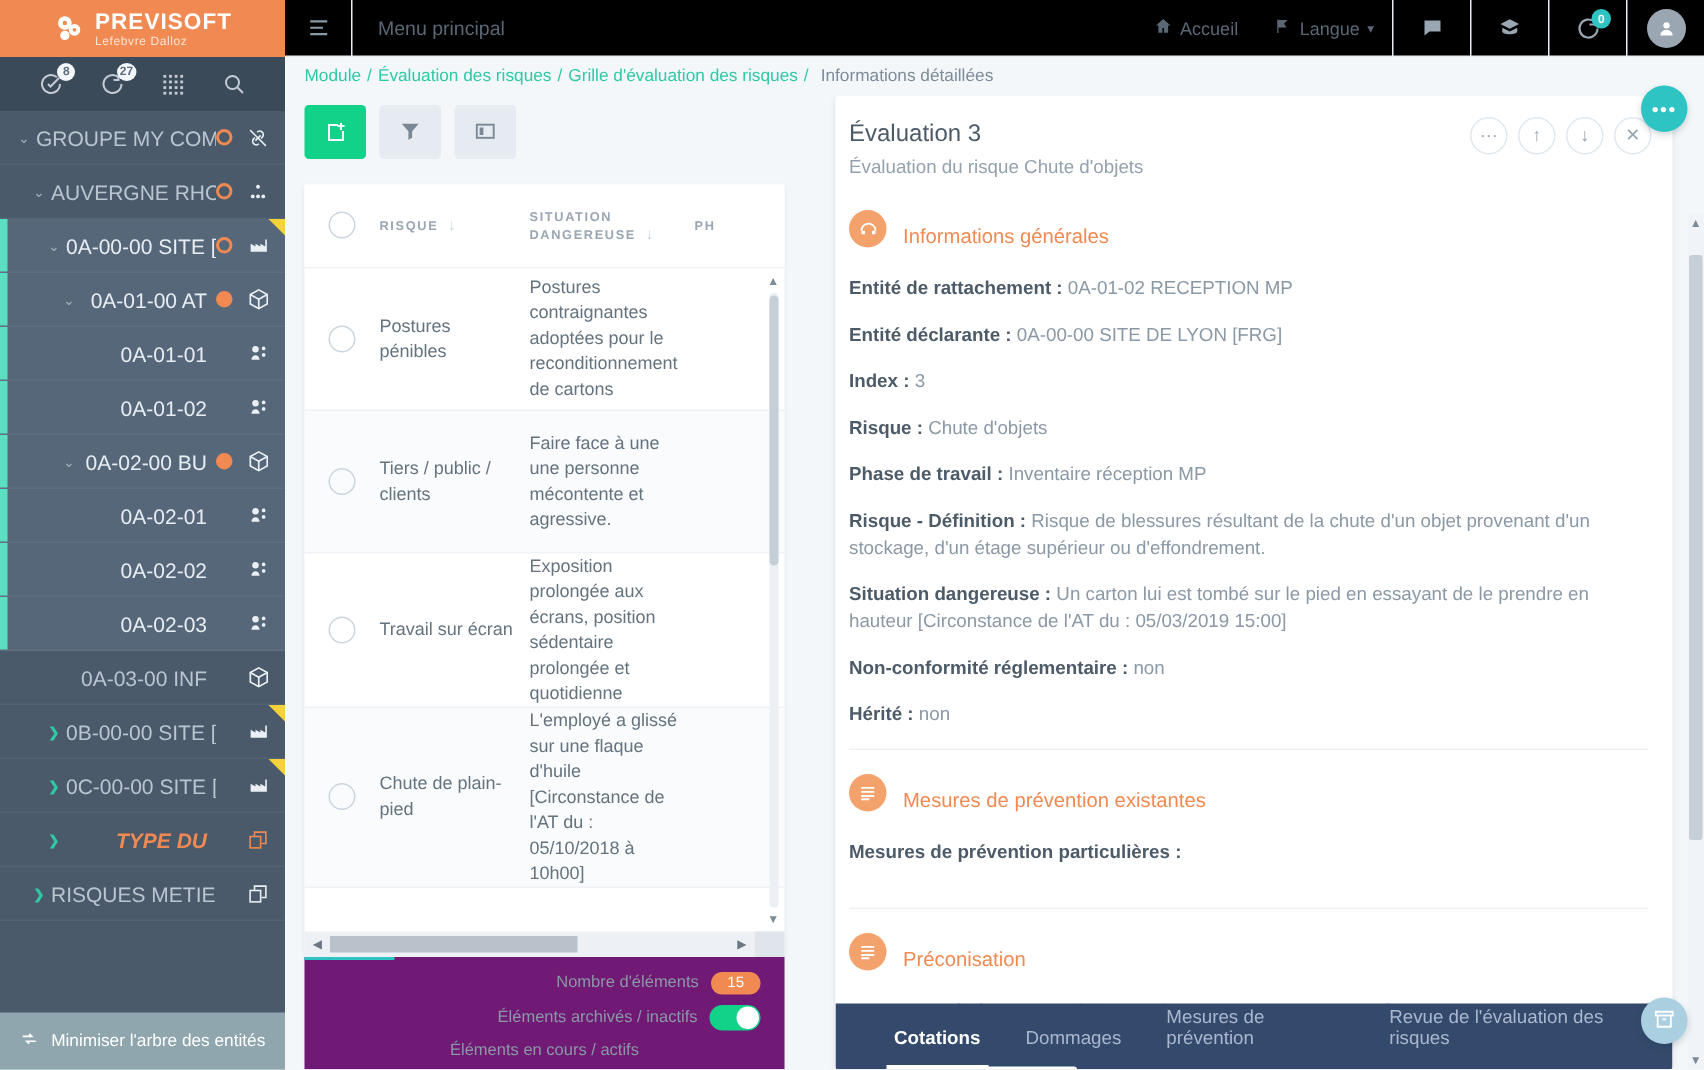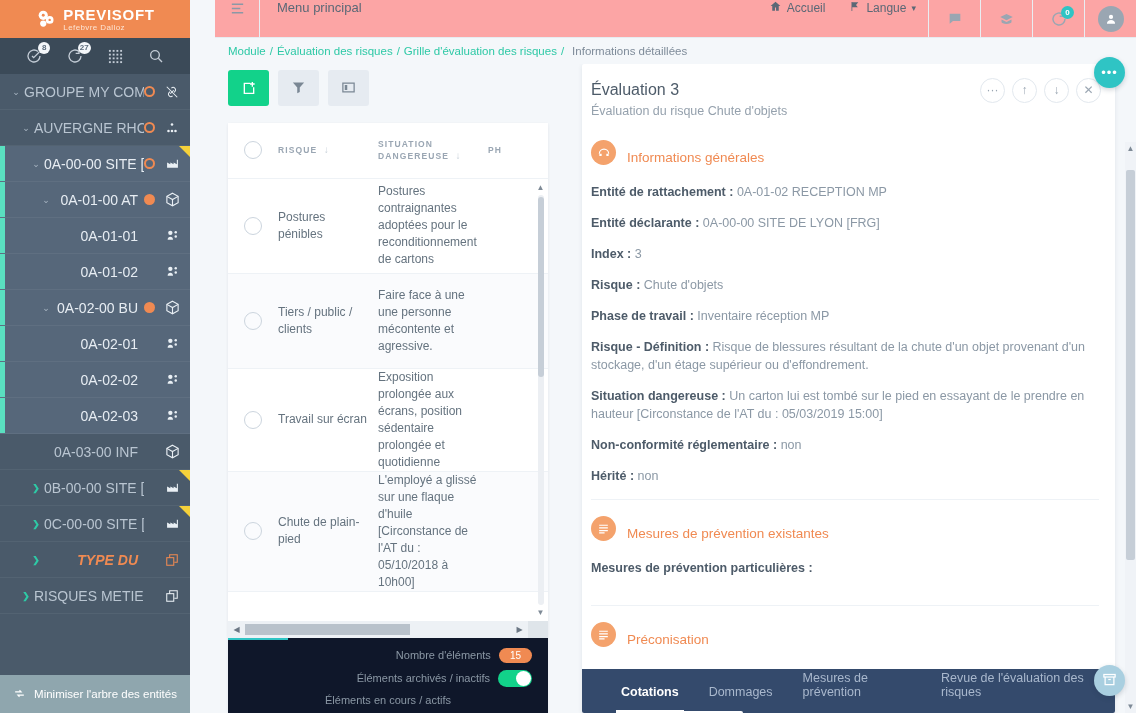--- a/index.html
+++ b/index.html
@@ -3,21 +3,21 @@
 <meta charset="utf-8">
 <style>
   * { box-sizing: border-box; margin:0; padding:0; }
   html,body { width:1136px; height:713px; overflow:hidden; }
   body {
     font-family: "Liberation Sans", sans-serif;
     font-size: 13px;
     color: #4a5568;
     background:#f4f7fa;
   }
-  .app { position:relative; width:1136px; height:713px; display:flex;gap:25px; }
+  .app { position:relative; width:1136px; height:713px; display:flex; }
 
   
   .sidebar { width:190px; height:713px; background:#4a5a6a; display:flex; flex-direction:column; flex:0 0 190px; position:relative;}
   .logo-bar { height:38px; background:#f08a52; display:flex; align-items:center; justify-content:center; gap:6px; }
   .logo-mark { width:22px; height:22px; position:relative; }
   .logo-text { display:flex; flex-direction:column; align-items:flex-start; line-height:1; }
   .logo-title { color:#fff; font-size:15px; font-weight:bold; letter-spacing:.7px; }
   .logo-sub { color:#fde4d3; font-size:8px; letter-spacing:.4px; margin-top:2px; }
 
   .icon-bar { height:36px; background:#3b4a58; display:flex; align-items:center; justify-content:space-around; padding:0 14px; }
@@ -36,21 +36,21 @@
   .tdot { width:11px; height:11px; border-radius:50%; flex:0 0 11px; margin-right:7px; }
   .tdot.ring { border:2px solid #f08a52; background:transparent; }
   .tdot.full { background:#f08a52; }
   .tdot.none { background:transparent; }
   .ticon { width:20px; flex:0 0 20px; display:flex; align-items:center; justify-content:center; color:#eaf0f5;}
   .corner { position:absolute; right:0; top:0; width:0; height:0; border-top:11px solid #f5d13a; border-left:11px solid transparent; }
   .minimize { height:38px; background:#8fa6ae; color:#fff; display:flex; align-items:center; justify-content:center; gap:8px; font-size:11.5px; cursor:pointer;}
 
   
   .main { flex:1 1 auto; height:713px; display:flex; flex-direction:column; background:#f4f7fa; position:relative; overflow:hidden;}
-  .topbar { height:38px; background:#fca5a5; display:flex; align-items:flex-start; border-bottom:1px solid #e6ecf1; }
+  .topbar { height:38px; background:#000000; display:flex; align-items:center; border-bottom:1px solid #e6ecf1; }
   .hamb { width:44px; display:flex; align-items:center; justify-content:center; color:#8b98a6; cursor:pointer;}
   .tdivider { width:1px; height:38px; background:#e9eef3; }
   .menu-principal { padding-left:17px; font-size:13px; color:#5a6876; }
   .spacer { flex:1 1 auto; }
   .tlink { display:flex; align-items:center; gap:5px; font-size:12px; color:#5a6876; padding:0 12px; cursor:pointer; white-space:nowrap;}
   .tcell { width:52px; height:38px; display:flex; align-items:center; justify-content:center; border-left:1px solid #e9eef3; position:relative; cursor:pointer;}
   .cbadge { position:absolute; top:6px; right:10px; background:#2fc4c4; color:#fff; border-radius:50%; width:13px; height:13px; font-size:8px; line-height:13px; text-align:center; font-weight:bold;}
   .avatar { width:26px; height:26px; border-radius:50%; background:#9aa6b2; display:flex; align-items:center; justify-content:center; color:#fff;}
 
   .breadcrumb { height:28px; display:flex; align-items:center; padding-left:13px; font-size:11.5px; color:#2ec9a6; background:#f4f7fa; gap:0;}
@@ -85,21 +85,21 @@
   .vscroll .thumb { position:absolute; top:14px; left:2px; width:6px; height:180px; background:#c6ced7; border-radius:3px; cursor:pointer;}
   .vs-arrow { position:absolute; left:0; width:9px; text-align:center; font-size:8px; color:#7e8a96; cursor:pointer;}
 
   .hscroll { height:17px; background:#edf1f5; display:flex; align-items:center; position:relative; }
   .hs-arrow { width:17px; text-align:center; font-size:8px; color:#6b7784; cursor:pointer;}
   .hs-track { flex:1 1 auto; height:11px; position:relative;}
   .hs-thumb { position:absolute; left:0; top:0; height:11px; width:62%; background:#b9c2cb; cursor:pointer;}
   .hs-tail { width:20px; height:17px; background:#dfe5ea;}
   .hs-underline { position:absolute; left:0; bottom:-2px; width:60px; height:2px; background:#2fc4c4;}
 
-  .gfoot { background:#0f172a; padding:10px 16px 0 16px; box-shadow:0 1px 3px rgba(40,60,80,.07);}
+  .gfoot { background:#701a75; padding:10px 16px 0 16px; box-shadow:0 1px 3px rgba(40,60,80,.07);}
   .gf-row { display:flex; align-items:center; justify-content:flex-end; gap:8px; margin-bottom:7px; font-size:11px; color:#8b98a5;}
   .countpill { background:#f08a52; color:#fff; border-radius:10px; padding:2px 11px; font-size:10px; font-weight:normal;}
   .toggle { width:34px; height:17px; border-radius:9px; background:#12d28a; position:relative; cursor:pointer; flex:0 0 34px;}
   .toggle .knob { position:absolute; right:1px; top:1px; width:15px; height:15px; border-radius:50%; background:#fff;}
   .gf-row.center { justify-content:center; }
 
   
   .detail { flex:1 1 auto; margin-left:34px; margin-right:21px; background:#fff; border-radius:2px; box-shadow:0 1px 4px rgba(40,60,80,.10); position:relative; display:flex; flex-direction:column; overflow:hidden;}
   .d-scroll { flex:1 1 auto; padding:17px 16px 0 9px; overflow:hidden;}
   .d-title { font-size:16px; color:#4d5b69; margin-bottom:5px;}

